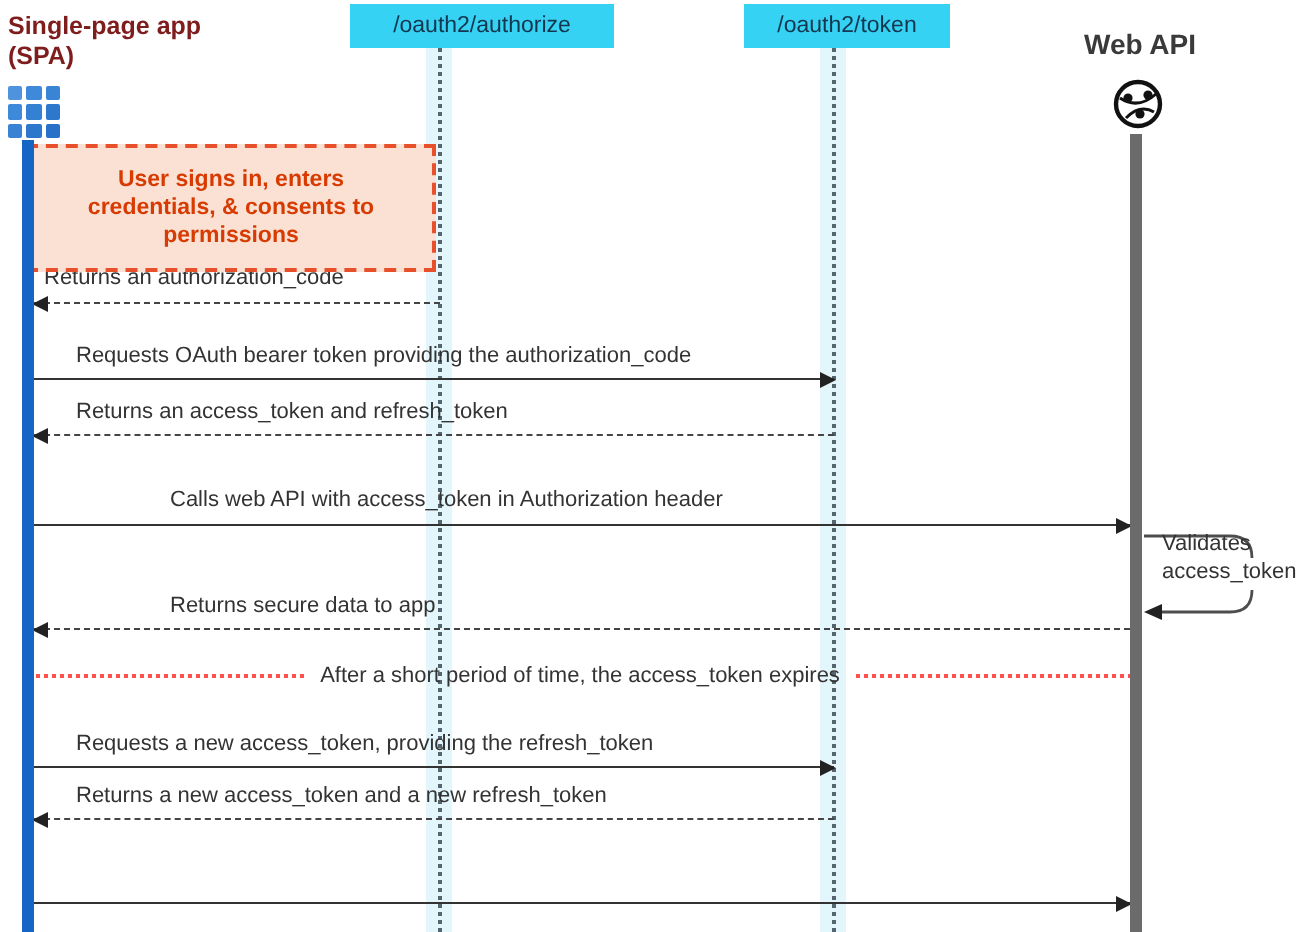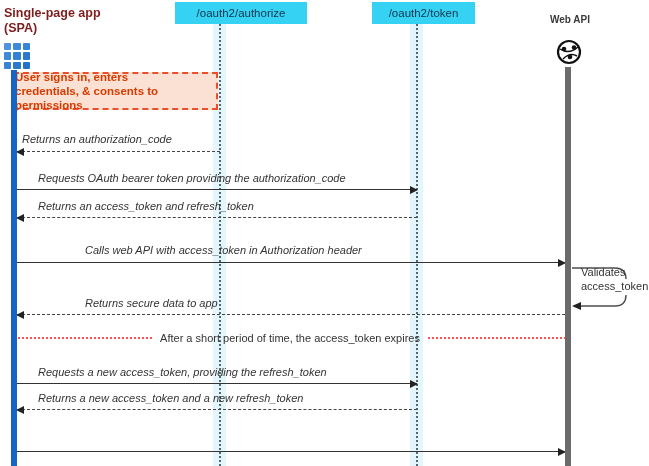--- a/index.html
+++ b/index.html
@@ -22,33 +22,33 @@
                 font-size:11.5px;display:flex;align-items:center;justify-content:center;z-index:4;margin-left:20px;}
   #box-authorize{left:155px;width:132px;}
   #box-token{left:352px;width:103px;}
 
   .lifeline-band{position:absolute;top:24px;bottom:0;width:13px;background:#e3f6fb;z-index:1;}
   #band-authorize{left:213px;} #band-token{left:410px;}
   .lifeline-dotted{position:absolute;top:24px;bottom:0;width:0;border-left:2px dotted #55656f;z-index:2;}
   #dot-authorize{left:219px;} #dot-token{left:416px;}
 
   .webapi-label{position:absolute;left:528px;top:14px;width:84px;text-align:center;
-                font-weight:bold;font-size:10px;color:#3a3a3a;}
+                font-weight:bold;font-size:14px;color:#3a3a3a;}
   .webapi-icon{position:absolute;left:555px;top:38px;width:28px;height:28px;}
   .webapi-bar{position:absolute;left:565px;top:67px;bottom:0;width:6px;background:#6b6b6b;z-index:4;}
   .spa-bar{position:absolute;left:11px;top:70px;bottom:0;width:6px;background:#1565c4;z-index:5;}
 
   
-  .note{position:absolute;left:13px;top:72px;width:205px;height:38px;background:#fae1d4;
+  .note{position:absolute;left:13px;top:72px;width:205px;height:64px;background:#fae1d4;
         border:2px dashed #e8502b;box-sizing:border-box;display:flex;flex-direction:column;
-        justify-content:center;text-align:left;color:#d83b01;font-weight:600;
+        justify-content:center;text-align:center;color:#d83b01;font-weight:600;
         font-size:11.5px;line-height:14px;z-index:4;}
 
   
-  .msg-label{position:absolute;font-size:11px;color:#333;white-space:nowrap;z-index:3;font-style:italic;}
+  .msg-label{position:absolute;font-size:11px;color:#333;white-space:nowrap;z-index:3;}
   .arrow{position:absolute;height:0;z-index:3;}
   .arrow .line{position:absolute;left:0;right:0;top:-1px;border-top:1.3px solid #333;}
   .arrow.dashed .line{border-top:1.2px dashed #444;}
   .head{position:absolute;width:0;height:0;top:-4.5px;border-top:4px solid transparent;
         border-bottom:4px solid transparent;}
   .head.right{right:-1px;border-left:8px solid #222;}
   .head.left{left:-1px;border-right:8px solid #222;}
 
   #m1-label{left:22px;top:133px;}  #m1-arrow{left:17px;width:203px;top:152px;}
   #m2-label{left:38px;top:172px;}  #m2-arrow{left:17px;width:400px;top:190px;}

